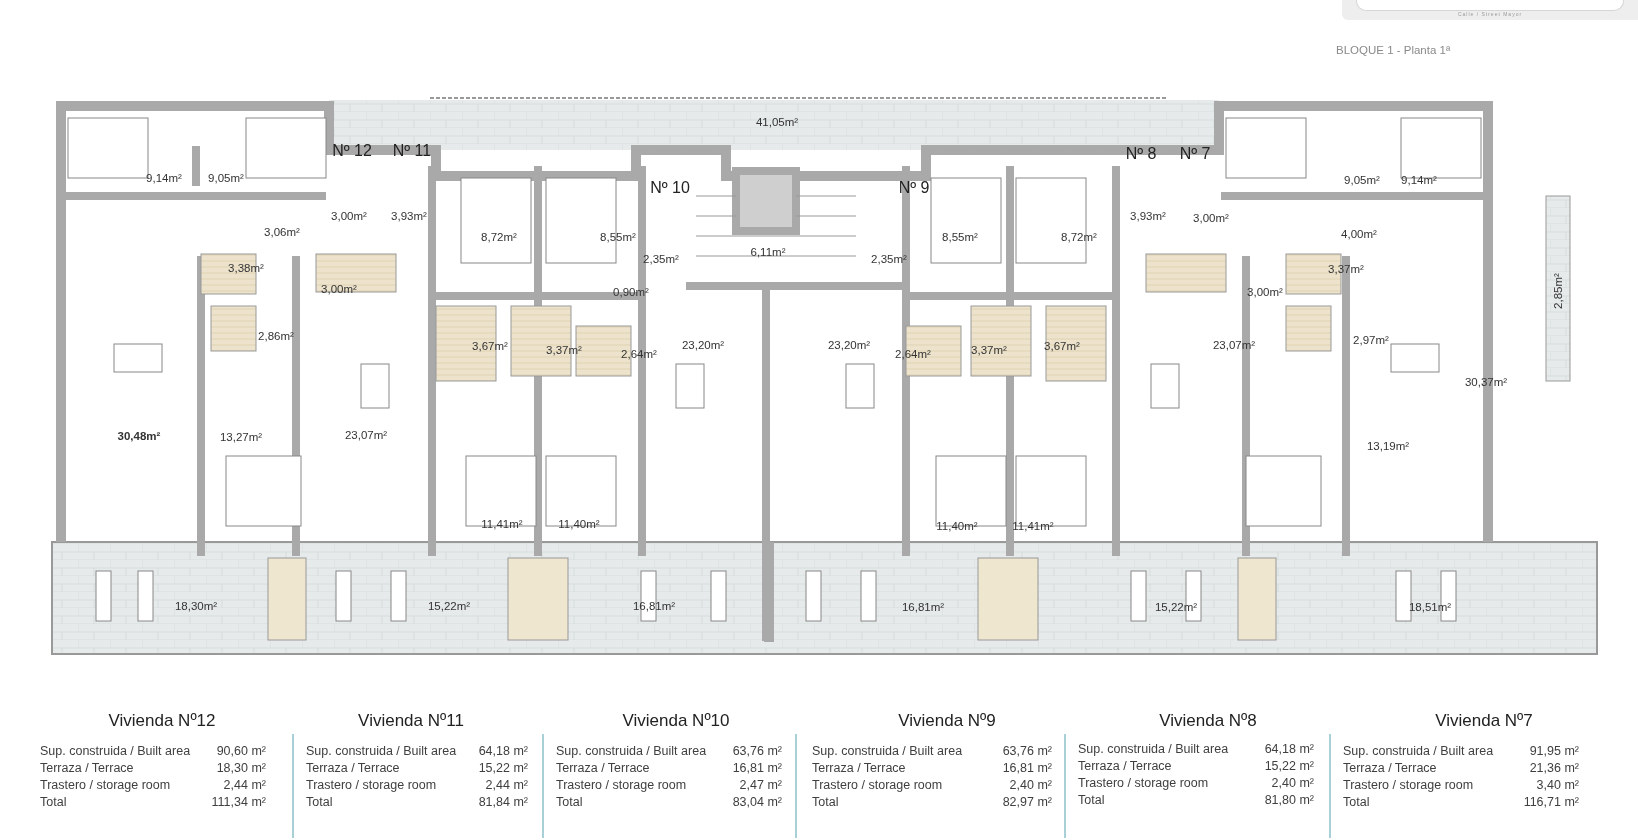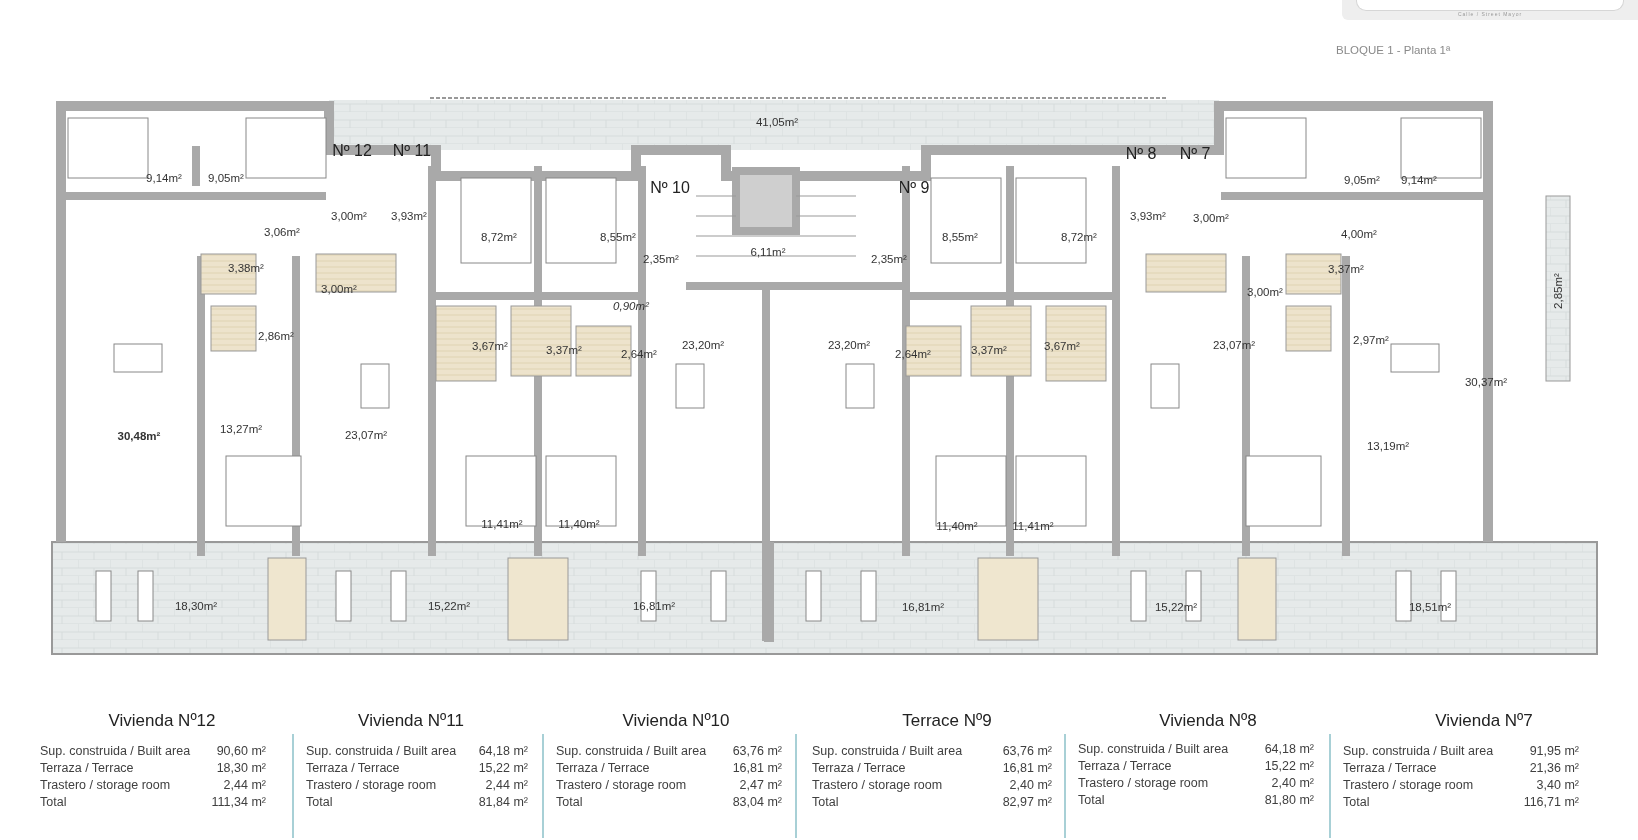--- a/index.html
+++ b/index.html
@@ -167,32 +167,32 @@
   <div class="lbl" style="left:731px;top:26px;">41,05m²</div>
   <div class="lbl" style="left:722px;top:156px;">6,11m²</div>
 
   <div class="lbl" style="left:118px;top:82px;">9,14m²</div>
   <div class="lbl" style="left:180px;top:82px;">9,05m²</div>
   <div class="lbl" style="left:236px;top:136px;">3,06m²</div>
   <div class="lbl" style="left:303px;top:120px;">3,00m²</div>
   <div class="lbl" style="left:200px;top:172px;">3,38m²</div>
   <div class="lbl" style="left:230px;top:240px;">2,86m²</div>
   <div class="lbl" style="left:93px;top:340px;font-weight:bold;">30,48m²</div>
-  <div class="lbl" style="left:195px;top:333px;">13,27m²</div>
+  <div class="lbl" style="left:195px;top:341px;">13,27m²</div>
   <div class="lbl" style="left:150px;top:510px;">18,30m²</div>
 
   <div class="lbl" style="left:363px;top:120px;">3,93m²</div>
   <div class="lbl" style="left:293px;top:193px;">3,00m²</div>
   <div class="lbl" style="left:320px;top:339px;">23,07m²</div>
   <div class="lbl" style="left:403px;top:510px;">15,22m²</div>
 
   <div class="lbl" style="left:453px;top:141px;">8,72m²</div>
   <div class="lbl" style="left:572px;top:141px;">8,55m²</div>
   <div class="lbl" style="left:615px;top:163px;">2,35m²</div>
-  <div class="lbl" style="left:585px;top:210px;font-style:italic;">0,90m²</div>
+  <div class="lbl" style="left:585px;top:196px;">0,90m²</div>
   <div class="lbl" style="left:444px;top:250px;">3,67m²</div>
   <div class="lbl" style="left:518px;top:254px;">3,37m²</div>
   <div class="lbl" style="left:593px;top:258px;">2,64m²</div>
   <div class="lbl" style="left:657px;top:249px;">23,20m²</div>
   <div class="lbl" style="left:456px;top:428px;">11,41m²</div>
   <div class="lbl" style="left:533px;top:428px;">11,40m²</div>
   <div class="lbl" style="left:608px;top:510px;">16,81m²</div>
 
   <div class="lbl" style="left:843px;top:163px;">2,35m²</div>
   <div class="lbl" style="left:803px;top:249px;">23,20m²</div>
@@ -286,21 +286,21 @@
         </div>
       <div class="row">
           <span>Total</span>
           <span>83,04 m²</span>
         </div>
     </div>
   </div>
   <div class="divider" style="left:795px;"></div>
 
   <div class="unit-box" style="left:812px;width:240px;">
-    <div class="title" style="left:135px;">Terrace Nº9</div>
+    <div class="title" style="left:135px;">Vivienda Nº9</div>
     <div class="rows" style="left:0;width:240px;">
       <div class="row">
           <span>Sup. construida / Built area</span>
           <span>63,76 m²</span>
         </div>
       <div class="row">
           <span>Terraza / Terrace</span>
           <span>16,81 m²</span>
         </div>
       <div class="row">

